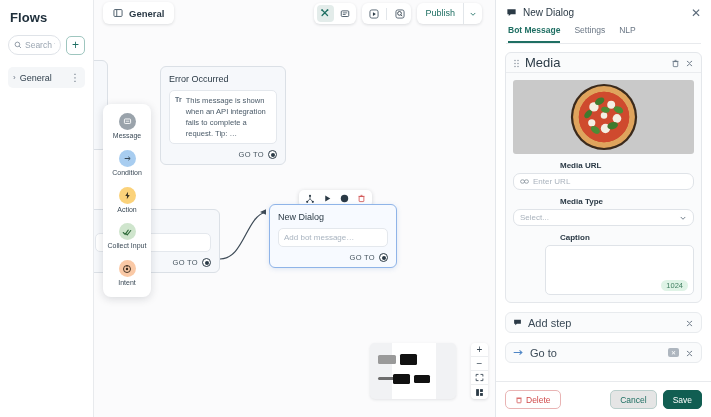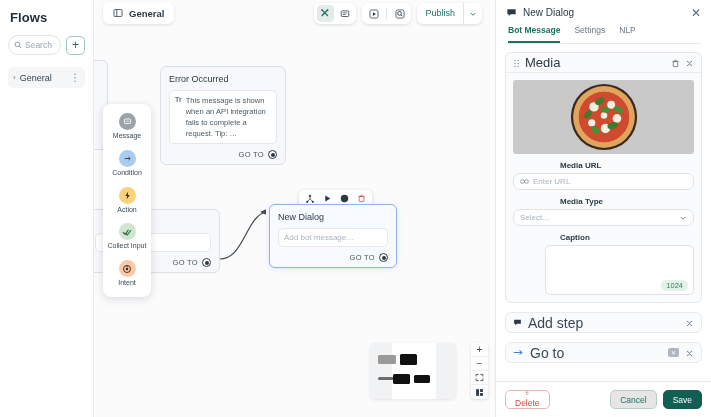--- a/index.html
+++ b/index.html
@@ -202,32 +202,32 @@
     margin-left: 32px;
   }
   .counter {
     position: absolute; right: 5px; bottom: 3px; font-size: 7.5px; color: #3f7d5f;
     background: #dff3e6; border-radius: 7px; padding: 1px 5px;
   }
   .row-card {
     margin-top: 9px; border: 1px solid #e8ebee; border-radius: 6px; background: #fafbfc;
     height: 21px; display: flex; align-items: center; gap: 6px; padding: 0 7px;
   }
-  .row-label { font-size: 14px; color: #3b4a57; flex: 1; }
+  .row-label { font-size: 11px; color: #3b4a57; flex: 1; }
   .chip-x {
     width: 11px; height: 9px; border-radius: 2px; background: #aeb6bf;
     display: flex; align-items: center; justify-content: center;
     font-size: 6px; color: #fff;
   }
   .panel-foot {
     border-top: 1px solid #e8eaed; padding: 8px 9px; display: flex;
     align-items: center; gap: 6px;
   }
   .btn { height: 19px; border-radius: 5px; font-size: 8.5px; display: flex;
-         align-items: center; justify-content: center; gap: 3px; padding: 0 9px; flex-direction: column; }
+         align-items: center; justify-content: center; gap: 3px; padding: 0 9px; }
   .btn-delete { border: 1px solid #e9b4b4; color: #d04a4a; background: #fff; }
   .btn-cancel { border: 1px solid #b9cecb; color: #1f6f63; background: #e5e5e5; margin-left: auto; }
   .btn-save { background: #115e52; color: #fff; border: 1px solid #115e52; }
 </style>
 </head>
 <body>
 
 <div class="app">
 
   <div class="sidebar">

